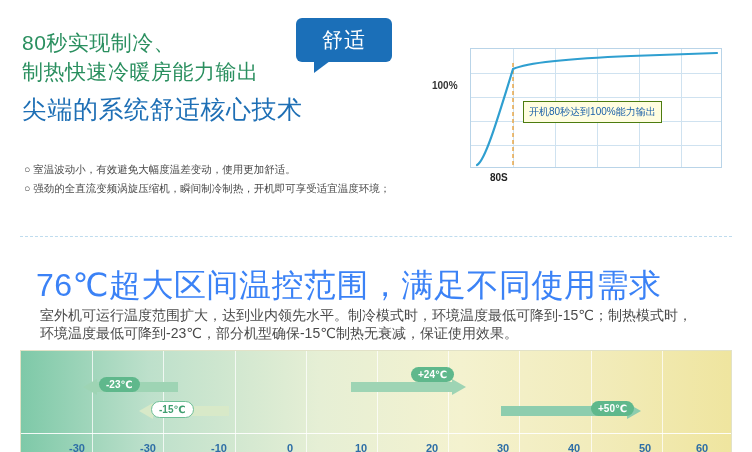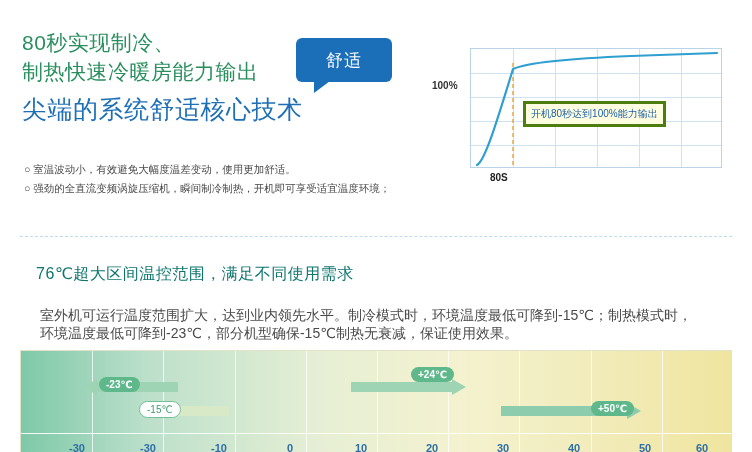--- a/index.html
+++ b/index.html
@@ -49,27 +49,27 @@
     font-size: 10.5px;
     color: #4a4a4a;
     line-height: 19px;
     white-space: nowrap;
   }
 
   
   .tag-bubble {
     position: absolute;
     left: 296px;
-    top: 38px;
+    top: 18px;
     width: 96px;
     height: 44px;
     background: #1b6fb8;
     border-radius: 6px;
     color: #ffffff;
-    font-size: 17px;
+    font-size: 21px;
     display: flex;
     align-items: center;
     justify-content: center;
     letter-spacing: 1px;
   }
   .tag-bubble::after {
     content: "";
     position: absolute;
     left: 18px;
     bottom: -11px;
@@ -121,21 +121,21 @@
   }
   .chart-svg {
     position: absolute;
     left: 0; top: 0;
   }
   .chart-annot {
     position: absolute;
     left: 52px;
     top: 52px;
     background: #fffde0;
-    border: 3px solid #4d7c0f;
+    border: 1px solid #4d7c0f;
     color: #1a5fa8;
     font-size: 10px;
     padding: 3px 5px 3px 5px;
     white-space: nowrap;
   }
   .chart-xlabel {
     position: absolute;
     left: 58px;
     top: 124px;
     font-size: 10px;
@@ -158,22 +158,22 @@
     position: absolute;
     left: 0;
     top: 246px;
     width: 752px;
     height: 206px;
   }
   .s2-title {
     position: absolute;
     left: 36px;
     top: 18px;
-    font-size: 16px;
-    color: #0f766e;
+    font-size: 32px;
+    color: #3b82f6;
     letter-spacing: 0.5px;
   }
   .s2-desc {
     position: absolute;
     left: 40px;
     top: 60px;
     width: 660px;
     font-size: 14px;
     color: #4a4a4a;
     line-height: 18px;
@@ -323,21 +323,21 @@
     <div class="arrow left" style="left:62px; top:28px; width:95px;">
       <div class="body" style="background:#9ed4b4;"></div>
       <div class="head" style="border-right:14px solid #9ed4b4;"></div>
     </div>
     <div class="pill" style="left:78px; top:26px; background:#5fb88c;">-23℃</div>
 
     <div class="arrow left" style="left:118px; top:52px; width:90px;">
       <div class="body" style="background:#d8e9c8;"></div>
       <div class="head" style="border-right:14px solid #d8e9c8;"></div>
     </div>
-    <div class="pill outline" style="left:118px; top:50px;">-15℃</div>
+    <div class="pill outline" style="left:130px; top:50px;font-weight:bold;">-15℃</div>
 
     <div class="arrow" style="left:330px; top:28px; width:115px;">
       <div class="body" style="background:#9ed4b4;"></div>
       <div class="head" style="border-left:14px solid #9ed4b4;"></div>
     </div>
     <div class="pill" style="left:390px; top:16px; background:#5fb88c;">+24℃</div>
 
     <div class="arrow" style="left:480px; top:52px; width:140px;">
       <div class="body" style="background:#8dcdae;"></div>
       <div class="head" style="border-left:14px solid #8dcdae;"></div>

